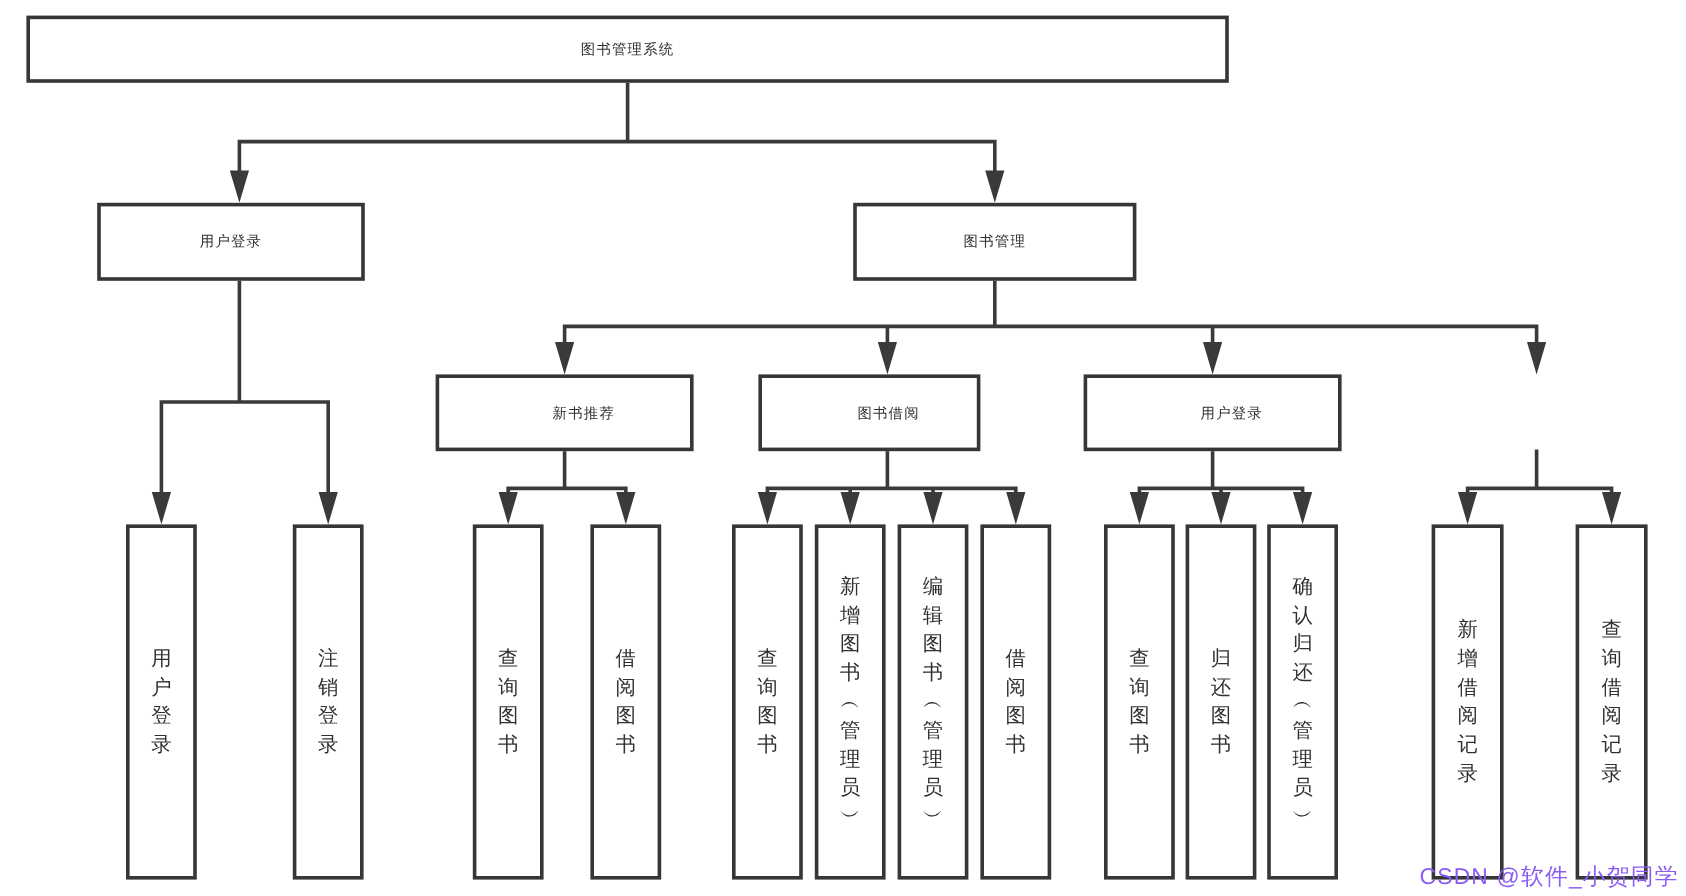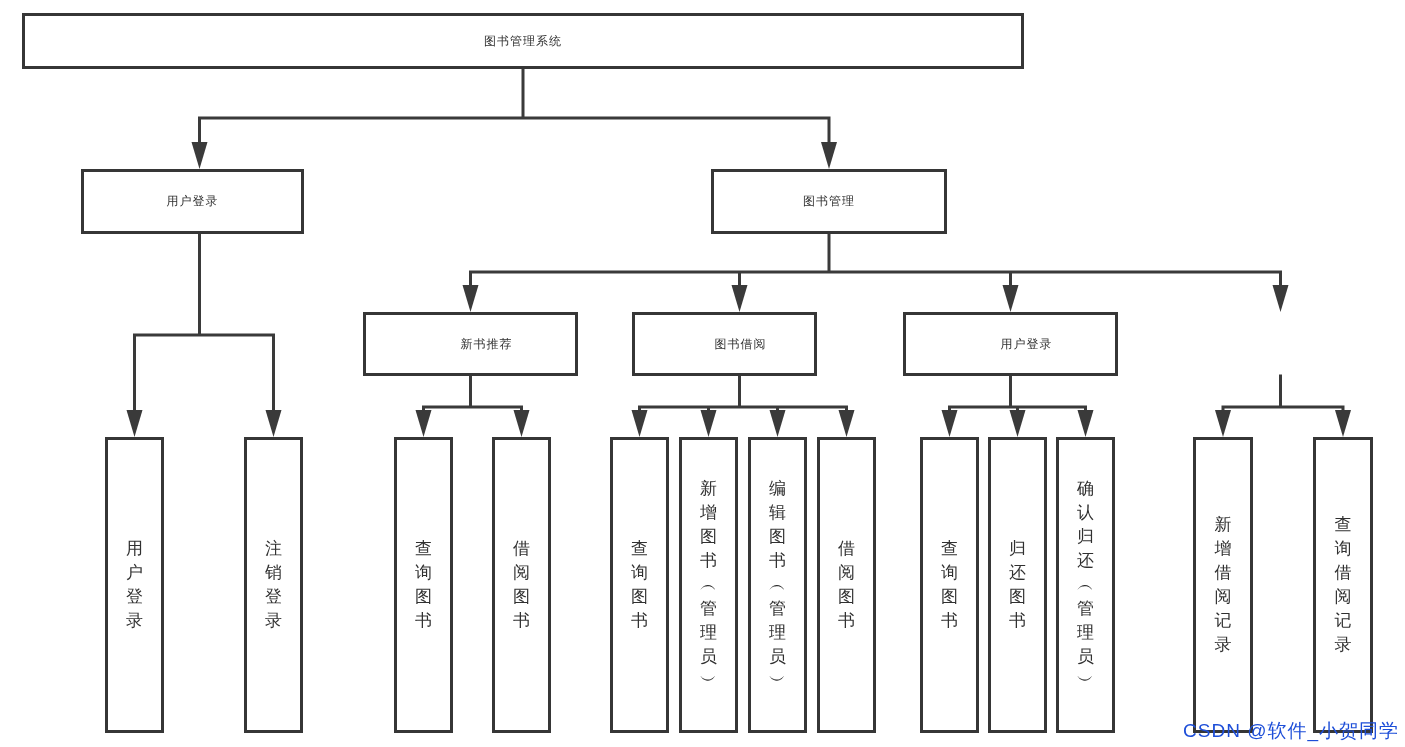--- a/index.html
+++ b/index.html
@@ -16,21 +16,21 @@
   .root{left:22px;top:13px;width:1002px;height:56px;}
   .lvl2{top:169px;height:65px;}
   .lvl3{top:312px;height:64px;padding-left:32px;}
   .leaf{
     top:437px;height:296px;width:59px;
     font-size:17px;line-height:24px;letter-spacing:0;
     white-space:pre-line;text-align:center;
   }
   .watermark{
     position:absolute;right:6px;bottom:3px;z-index:2;
-    font-size:19px;color:#1d4ed8;letter-spacing:1px;margin-left:36px;
+    font-size:19px;color:#8b5cf6;letter-spacing:1px;margin-left:36px;
   }
 </style>
 </head>
 <body>
 
 <div class="canvas">
 
   <svg class="connectors" width="1405" height="747" viewBox="0 0 1405 747">
       <path d="M523 69 L523 118 M199.5 118 L829 118 M199.5 118 L199.5 147 M829 118 L829 147 M199.5 234 L199.5 335 M134.5 335 L273.5 335 M134.5 335 L134.5 415 M273.5 335 L273.5 415 M829 234 L829 272 M470.5 272 L1280.5 272 M470.5 272 L470.5 290 M739.5 272 L739.5 290 M1010.5 272 L1010.5 290 M1280.5 272 L1280.5 290 M470.5 376 L470.5 407 M423.5 407 L521.5 407 M423.5 407 L423.5 415 M521.5 407 L521.5 415 M739.5 376 L739.5 407 M639.5 407 L846.5 407 M639.5 407 L639.5 415 M708.5 407 L708.5 415 M777.5 407 L777.5 415 M846.5 407 L846.5 415 M1010.5 376 L1010.5 407 M949.5 407 L1085.5 407 M949.5 407 L949.5 415 M1017.5 407 L1017.5 415 M1085.5 407 L1085.5 415 M1280.5 376 L1280.5 407 M1223 407 L1343 407 M1223 407 L1223 415 M1343 407 L1343 415 " stroke="#3a3a3a" stroke-width="3" fill="none" stroke-linecap="square"></path>
       <polygon points="199.5,169 191.5,142 207.5,142" fill="#3a3a3a"></polygon>

